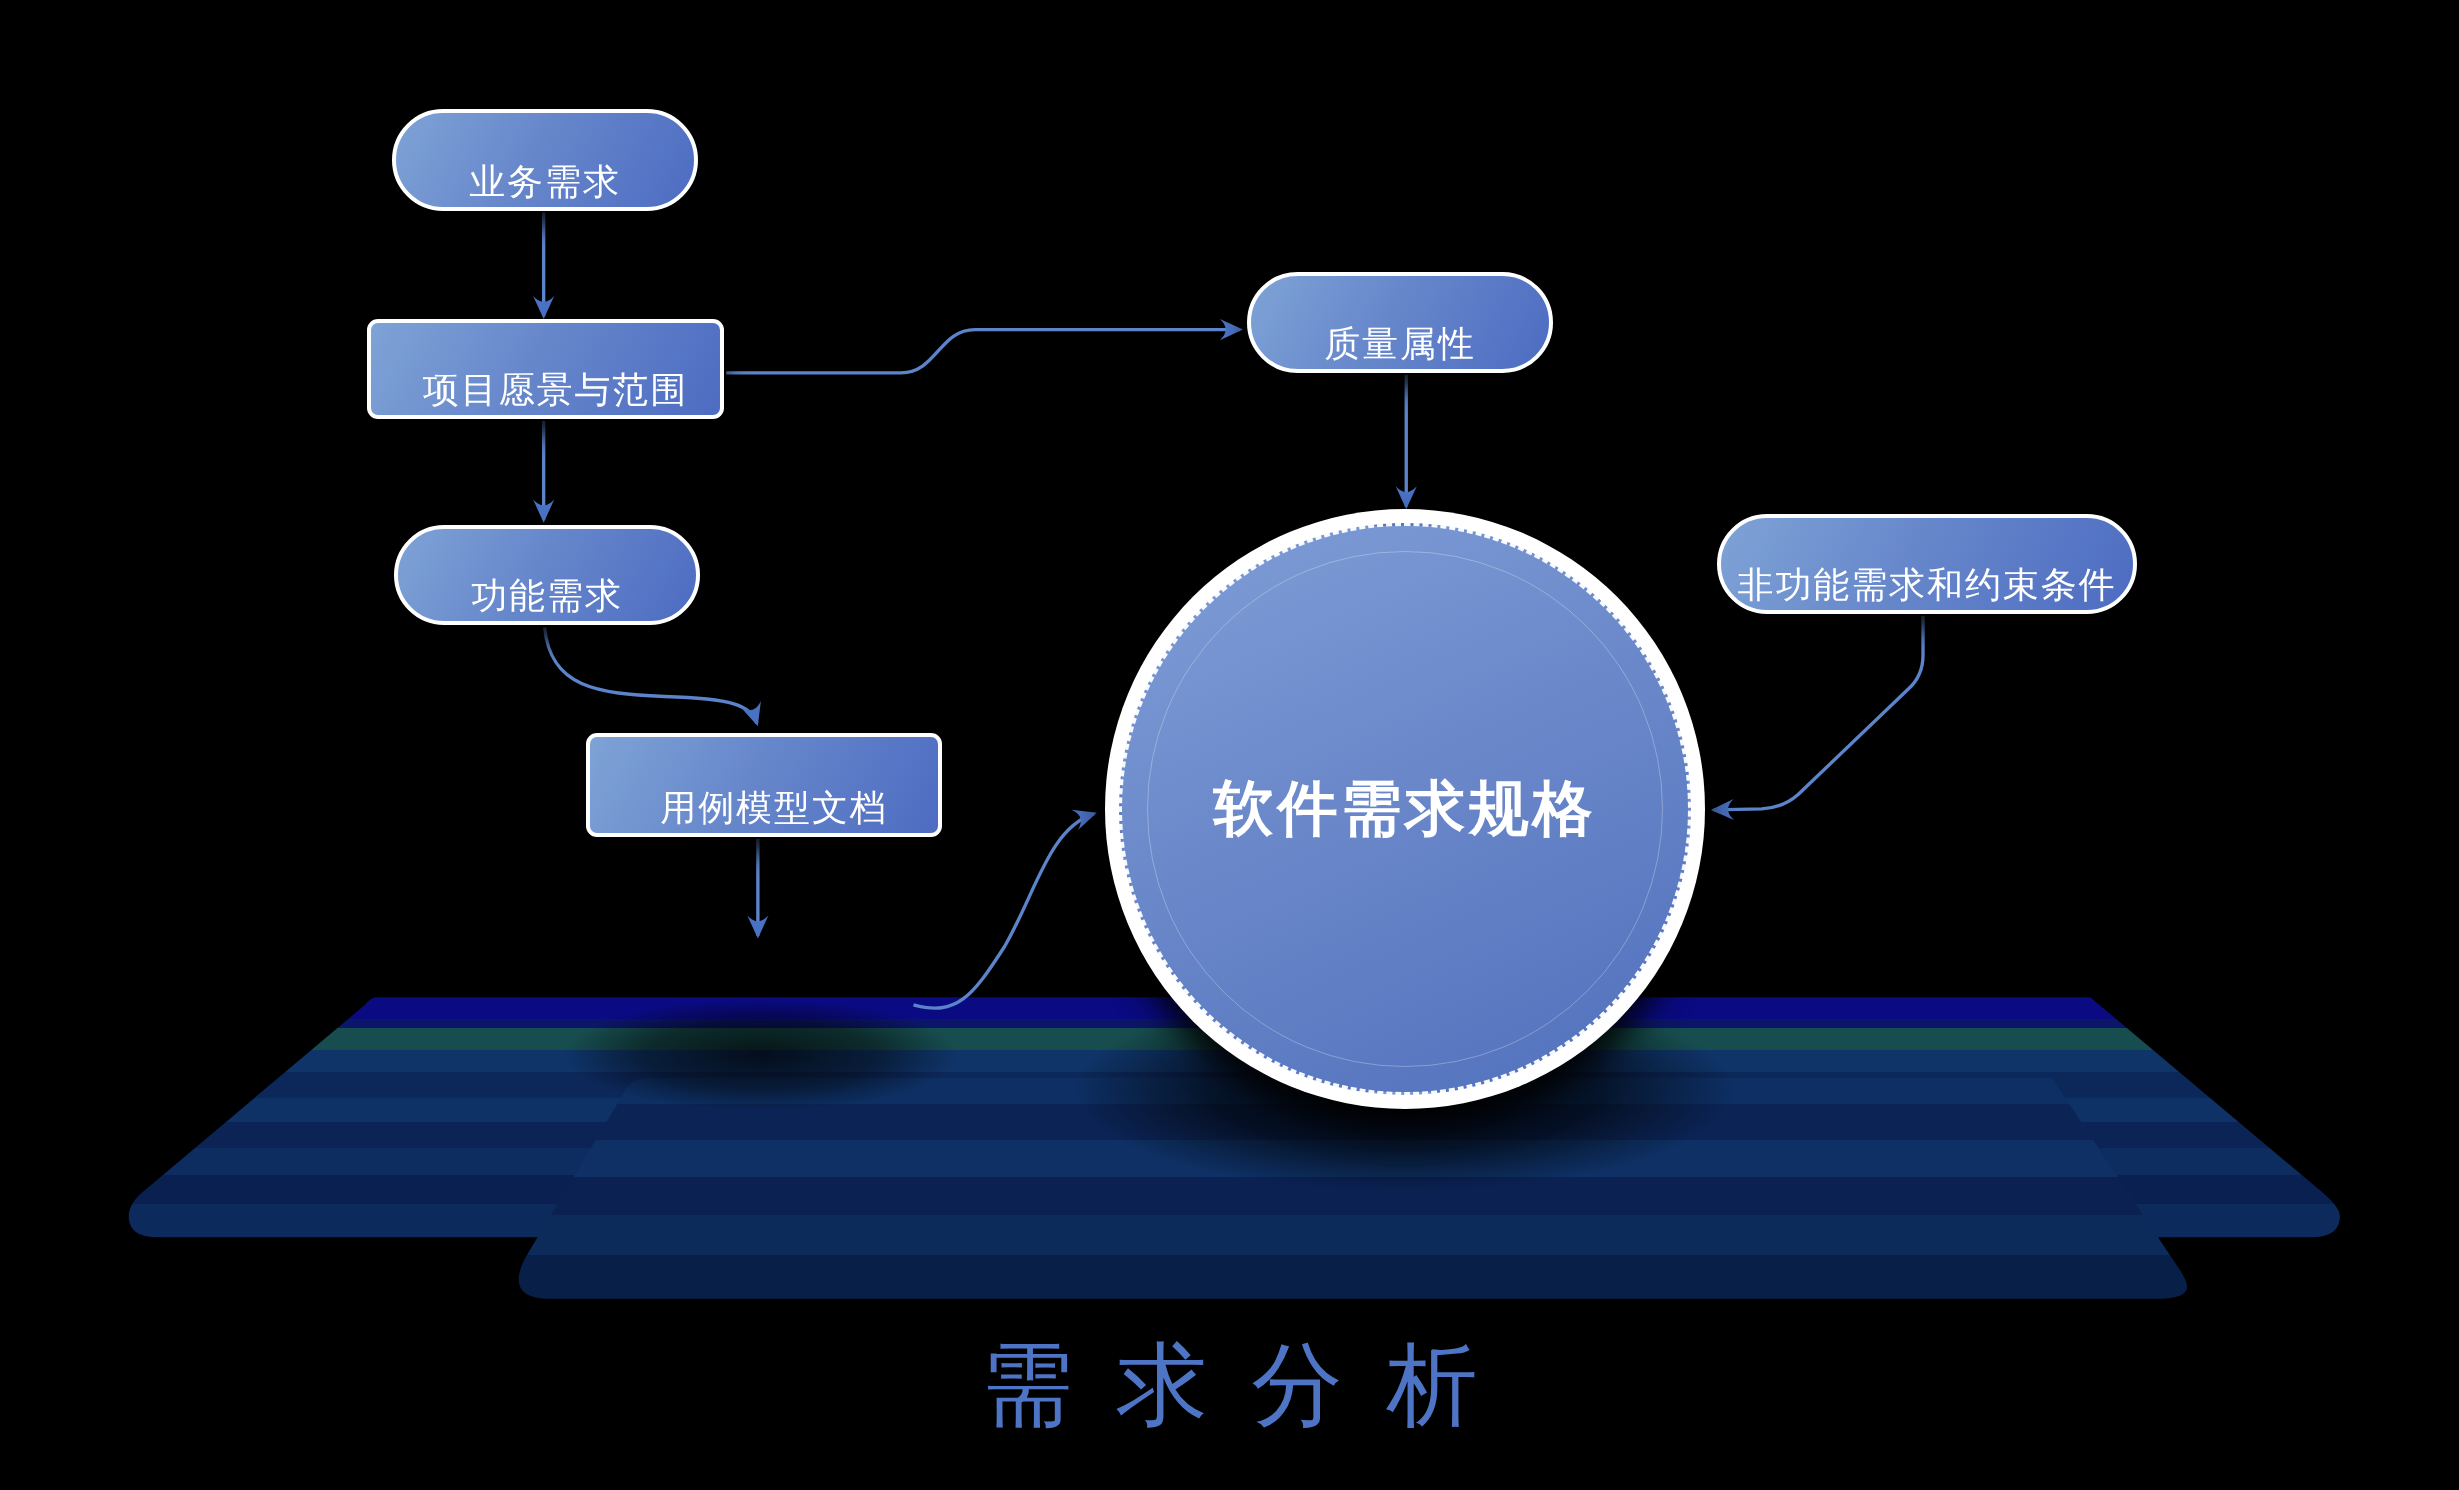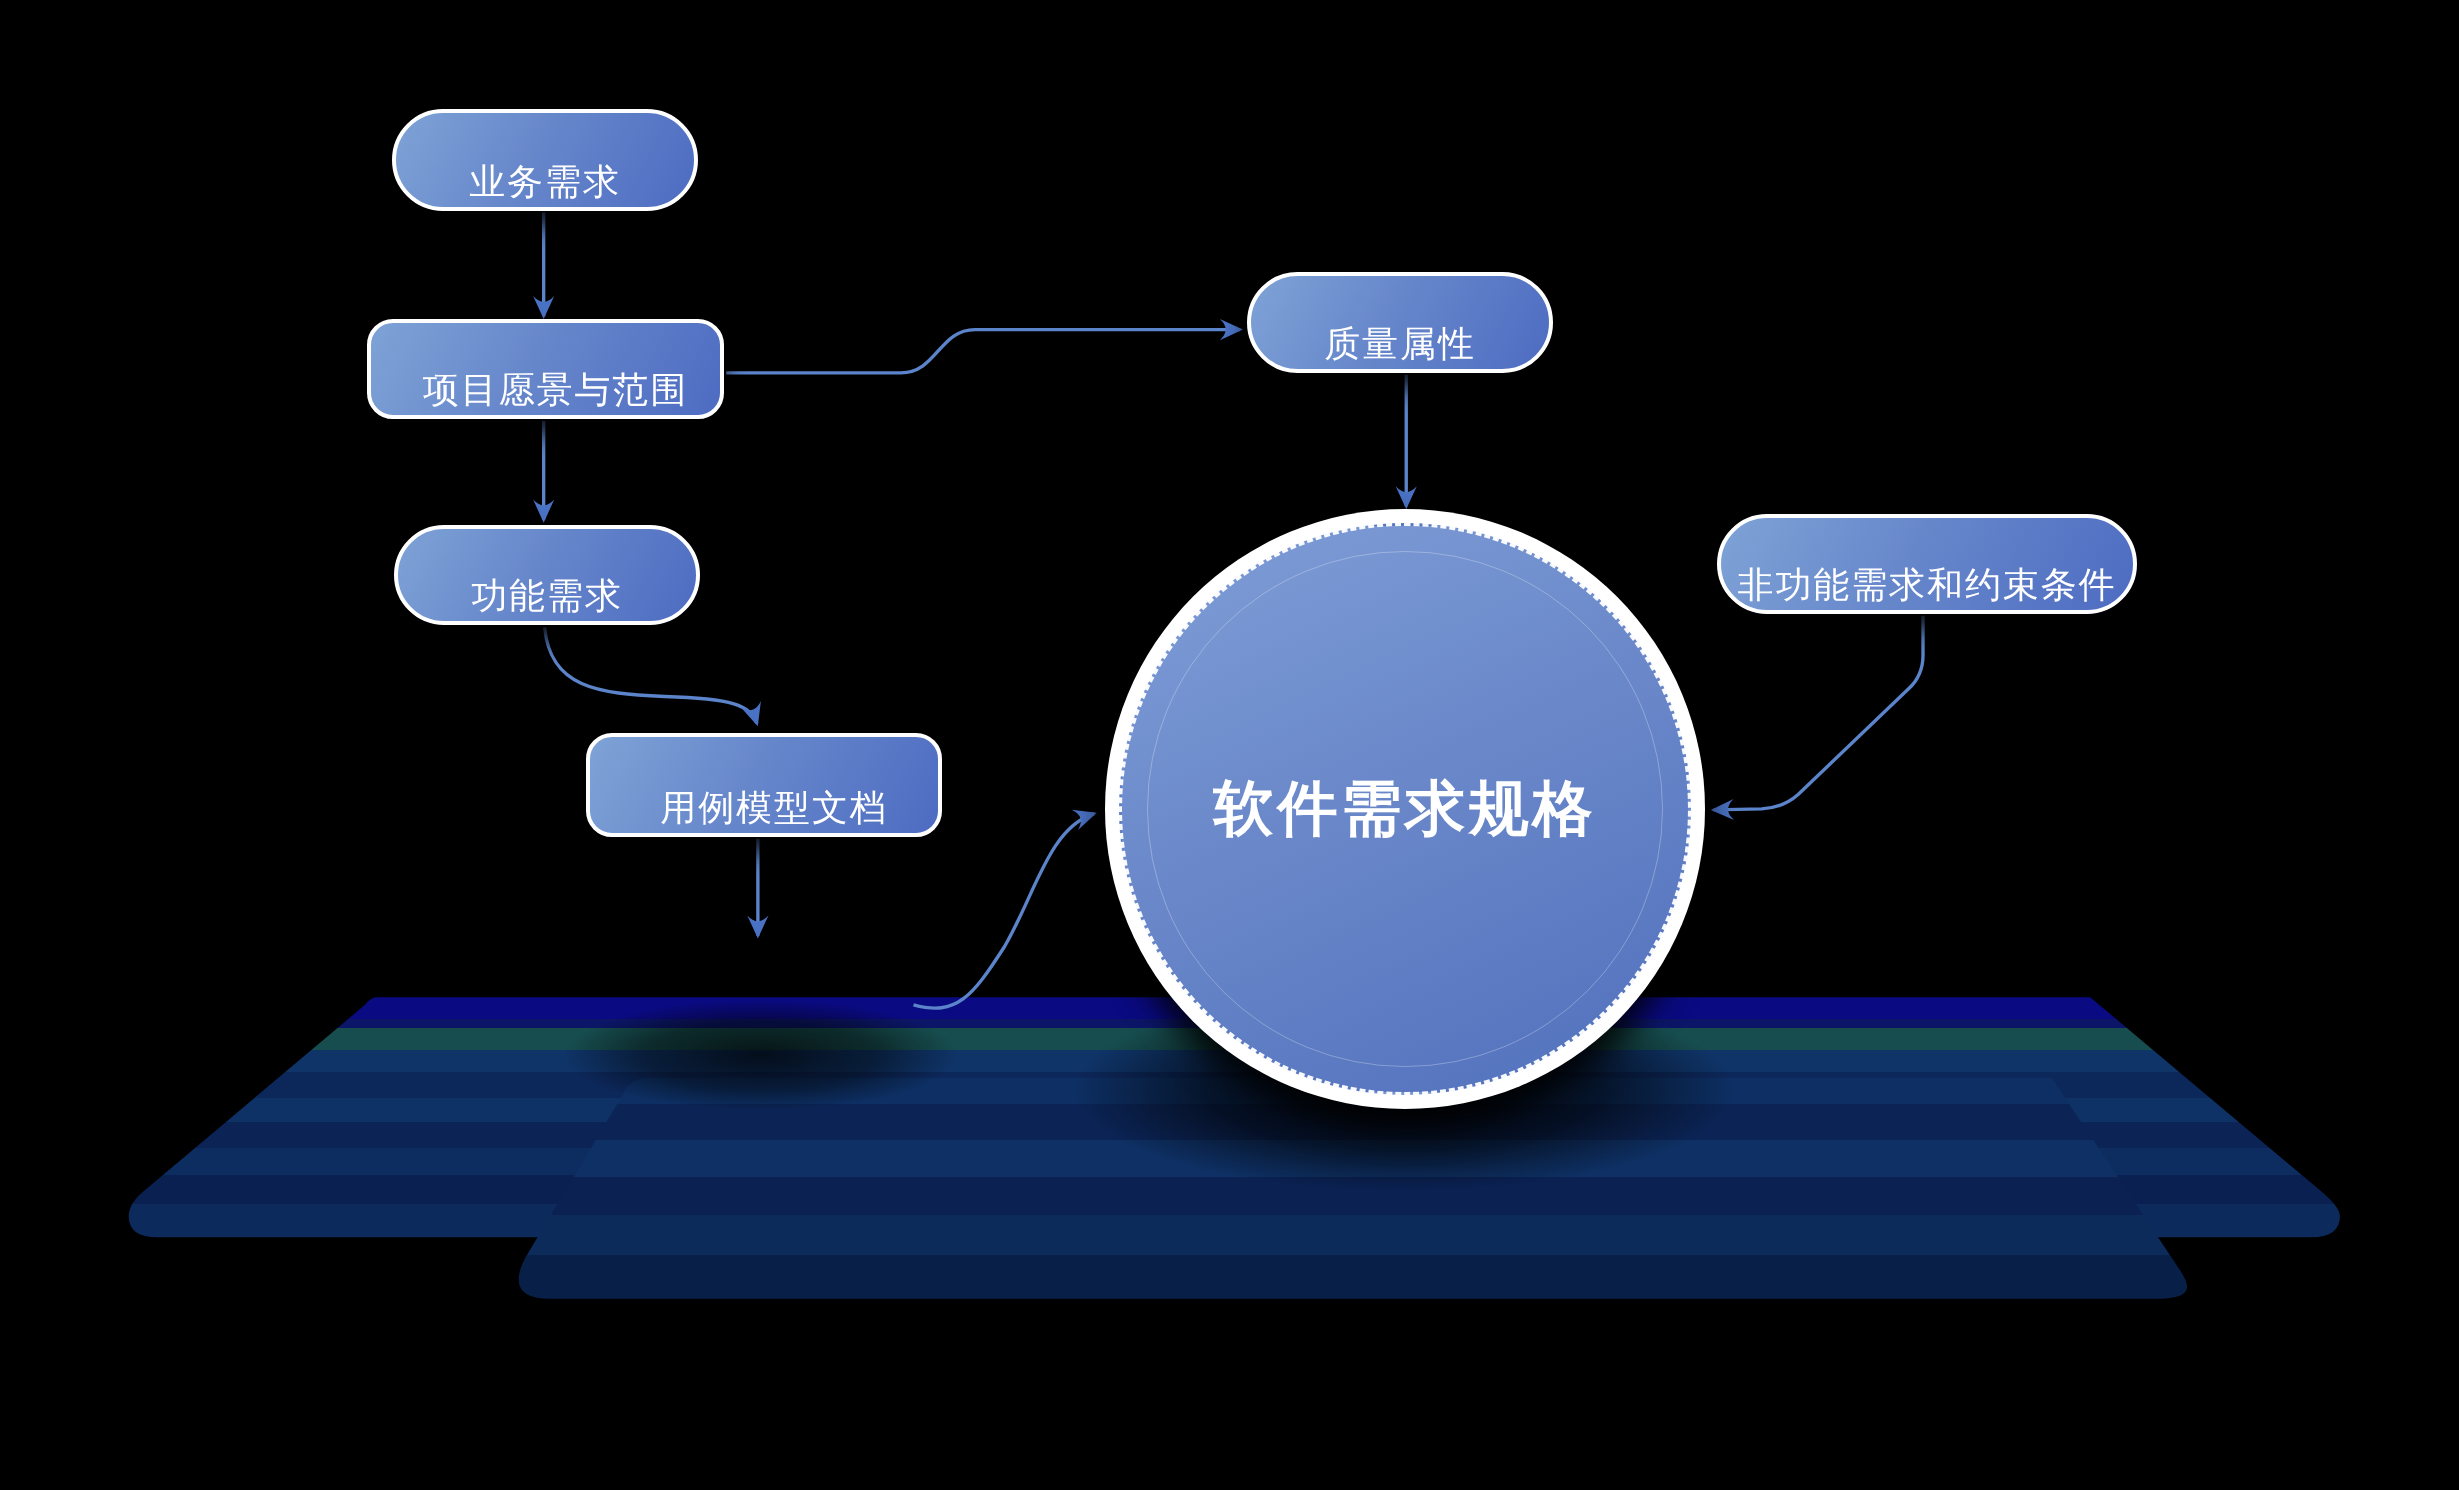--- a/index.html
+++ b/index.html
@@ -6,21 +6,21 @@
   body{width:2459px;height:1491px;position:relative;overflow:hidden;
        font-family:"Liberation Sans", sans-serif;}
   .stage{position:absolute;inset:0;}
   svg.bg{position:absolute;left:0;top:0;}
   
   .node{position:absolute;display:flex;align-items:flex-end;justify-content:center;
         background:linear-gradient(118deg,#7ea3d6 0%,#6787cb 45%,#4d6cc2 100%);
         border:4.8px solid #ffffff;color:#ffffff;font-size:36px;letter-spacing:1.9px;
         box-shadow:0 15.4px 21px rgba(0,0,0,0.85);box-sizing:border-box;}
   .pill{border-radius:58px;}
-  .rect{border-radius:26px;padding-left:20px;}
+  .rect{border-radius:11px;padding-left:20px;}
   #node-business     {left:392px;top:109px;width:306px;height:102px;}
   #node-vision       {left:367px;top:319px;width:357px;height:100px;}
   #node-user         {left:394px;top:525px;width:306px;height:100px;}
   #node-usecase      {left:586px;top:733px;width:356px;height:104px;}
   #node-functional   {left:605px;top:943px;width:306px;height:98px;}
   #node-quality      {left:1247px;top:272px;width:306px;height:101px;}
   #node-nonfunctional{left:1717px;top:514px;width:420px;height:100px;}
   
   .srs-outer{position:absolute;left:1105px;top:509px;width:600px;height:600px;
              background:#ffffff;border-radius:50%;
@@ -130,15 +130,16 @@
   <div class="node pill" id="node-nonfunctional">
     <span>非功能需求和约束条件</span>
   </div>
 
   <div class="srs-outer">
     <div class="srs-inner">
       <div class="srs-line">软件需求规格</div>
     </div>
   </div>
 
+  <div class="diagram-title">需求分析</div>
 
 </div>
 
 
 </body></html>

